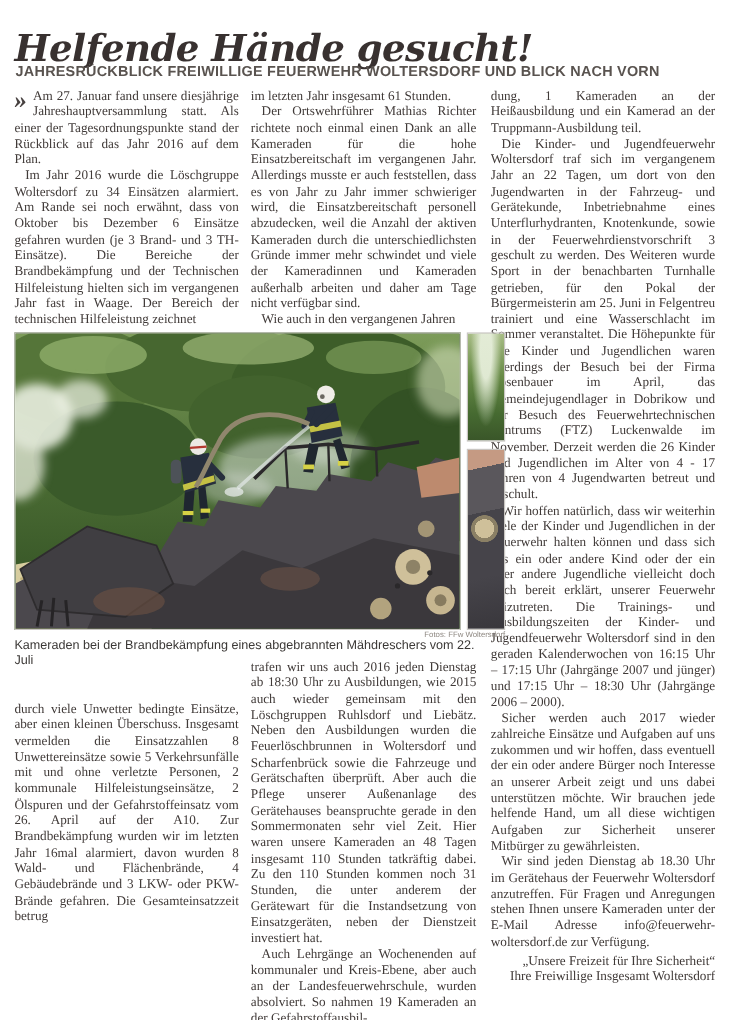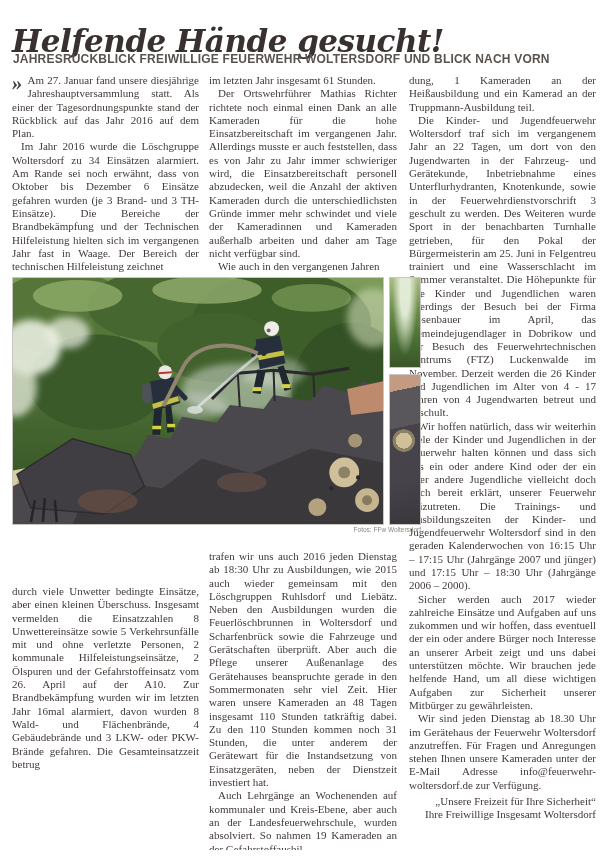--- a/index.html
+++ b/index.html
@@ -167,20 +167,21 @@
           <path d="M246,78 C226,94 206,112 186,130" stroke="#e8ecee" stroke-width="3" fill="none" opacity=".65"></path>
           <ellipse cx="183" cy="133" rx="8" ry="4" fill="#eef1f2" opacity=".7"></ellipse>
         </g>
       </svg>
     </div>
     <div class="strip strip-top"></div>
     <div class="strip strip-bottom"></div>
   </div>
 
   <div class="photo-credit">Fotos: FFw Woltersdorf</div>
+  <div class="photo-caption">Kameraden bei der Brandbekämpfung eines abgebrannten Mähdreschers vom 22. Juli</div>
 
   <div class="col c1b">
     <p>durch viele Unwetter bedingte Einsätze, aber einen kleinen Überschuss. Insgesamt vermelden die Einsatzzahlen 8 Unwettereinsätze sowie 5 Verkehrsunfälle mit und ohne verletzte Personen, 2 kommunale Hilfeleistungseinsätze, 2 Ölspuren und der Gefahrstoffeinsatz vom 26. April auf der A10. Zur Brandbekämpfung wurden wir im letzten Jahr 16mal alarmiert, davon wurden 8 Wald- und Flächenbrände, 4 Gebäudebrände und 3 LKW- oder PKW-Brände gefahren. Die Gesamteinsatzzeit betrug</p>
   </div>
 
   <div class="col c2b">
     <p>trafen wir uns auch 2016 jeden Dienstag ab 18:30 Uhr zu Ausbildungen, wie 2015 auch wieder gemeinsam mit den Löschgruppen Ruhlsdorf und Liebätz. Neben den Ausbildungen wurden die Feuerlöschbrunnen in Woltersdorf und Scharfenbrück sowie die Fahrzeuge und Gerätschaften überprüft. Aber auch die Pflege unserer Außenanlage des Gerätehauses beanspruchte gerade in den Sommermonaten sehr viel Zeit. Hier waren unsere Kameraden an 48 Tagen insgesamt 110 Stunden tatkräftig dabei. Zu den 110 Stunden kommen noch 31 Stunden, die unter anderem der Gerätewart für die Instandsetzung von Einsatzgeräten, neben der Dienstzeit investiert hat.</p>
     <p>Auch Lehrgänge an Wochenenden auf kommunaler und Kreis-Ebene, aber auch an der Landesfeuerwehrschule, wurden absolviert. So nahmen 19 Kameraden an der Gefahrstoffausbil-</p>
   </div>
 

